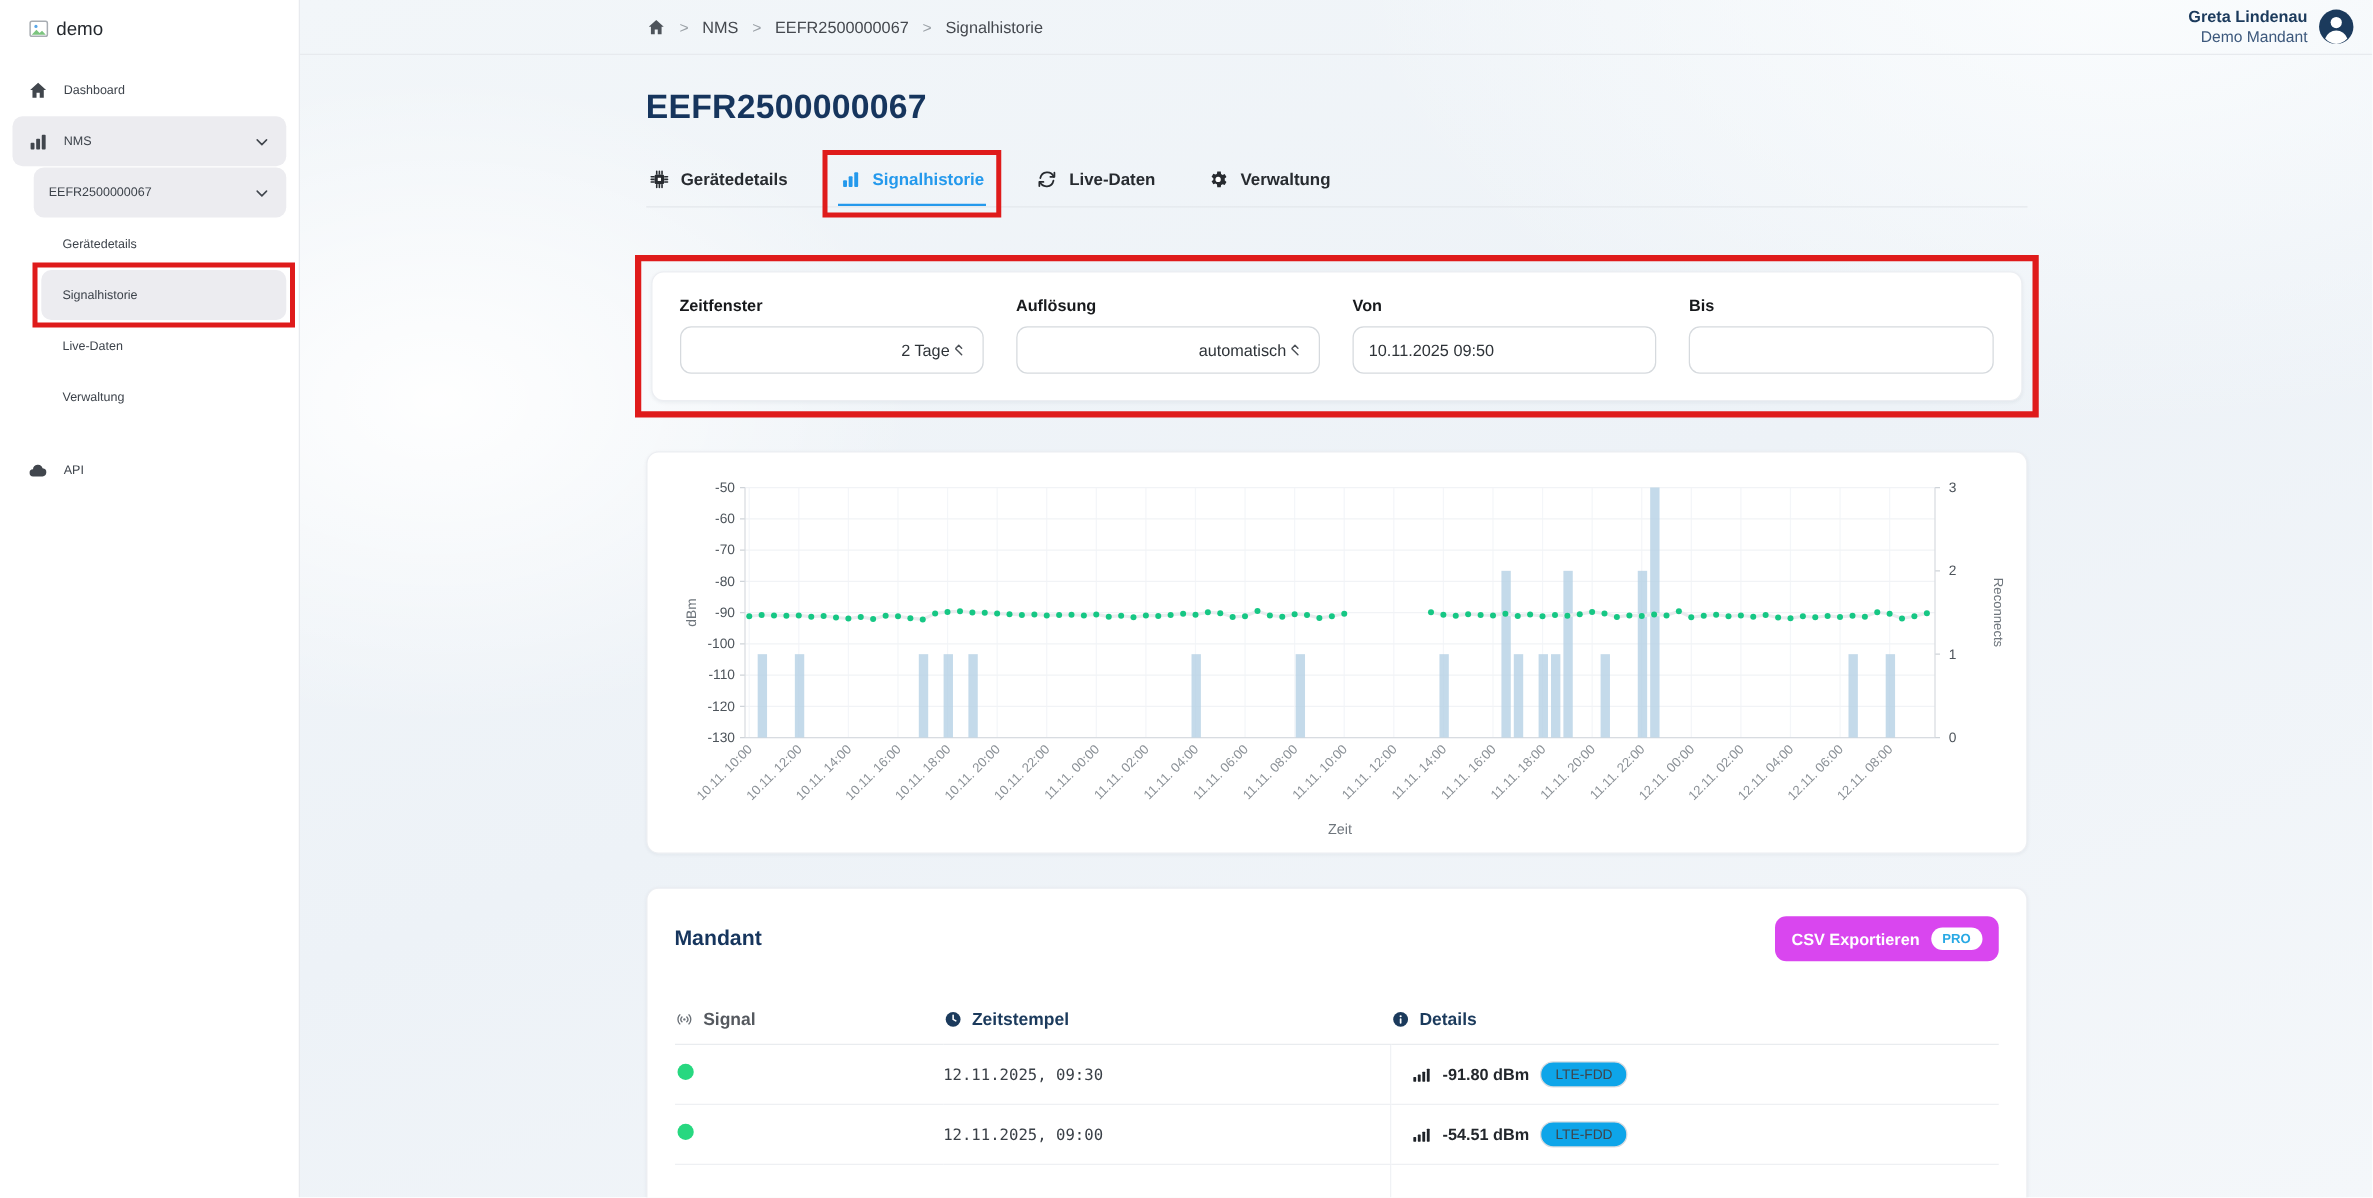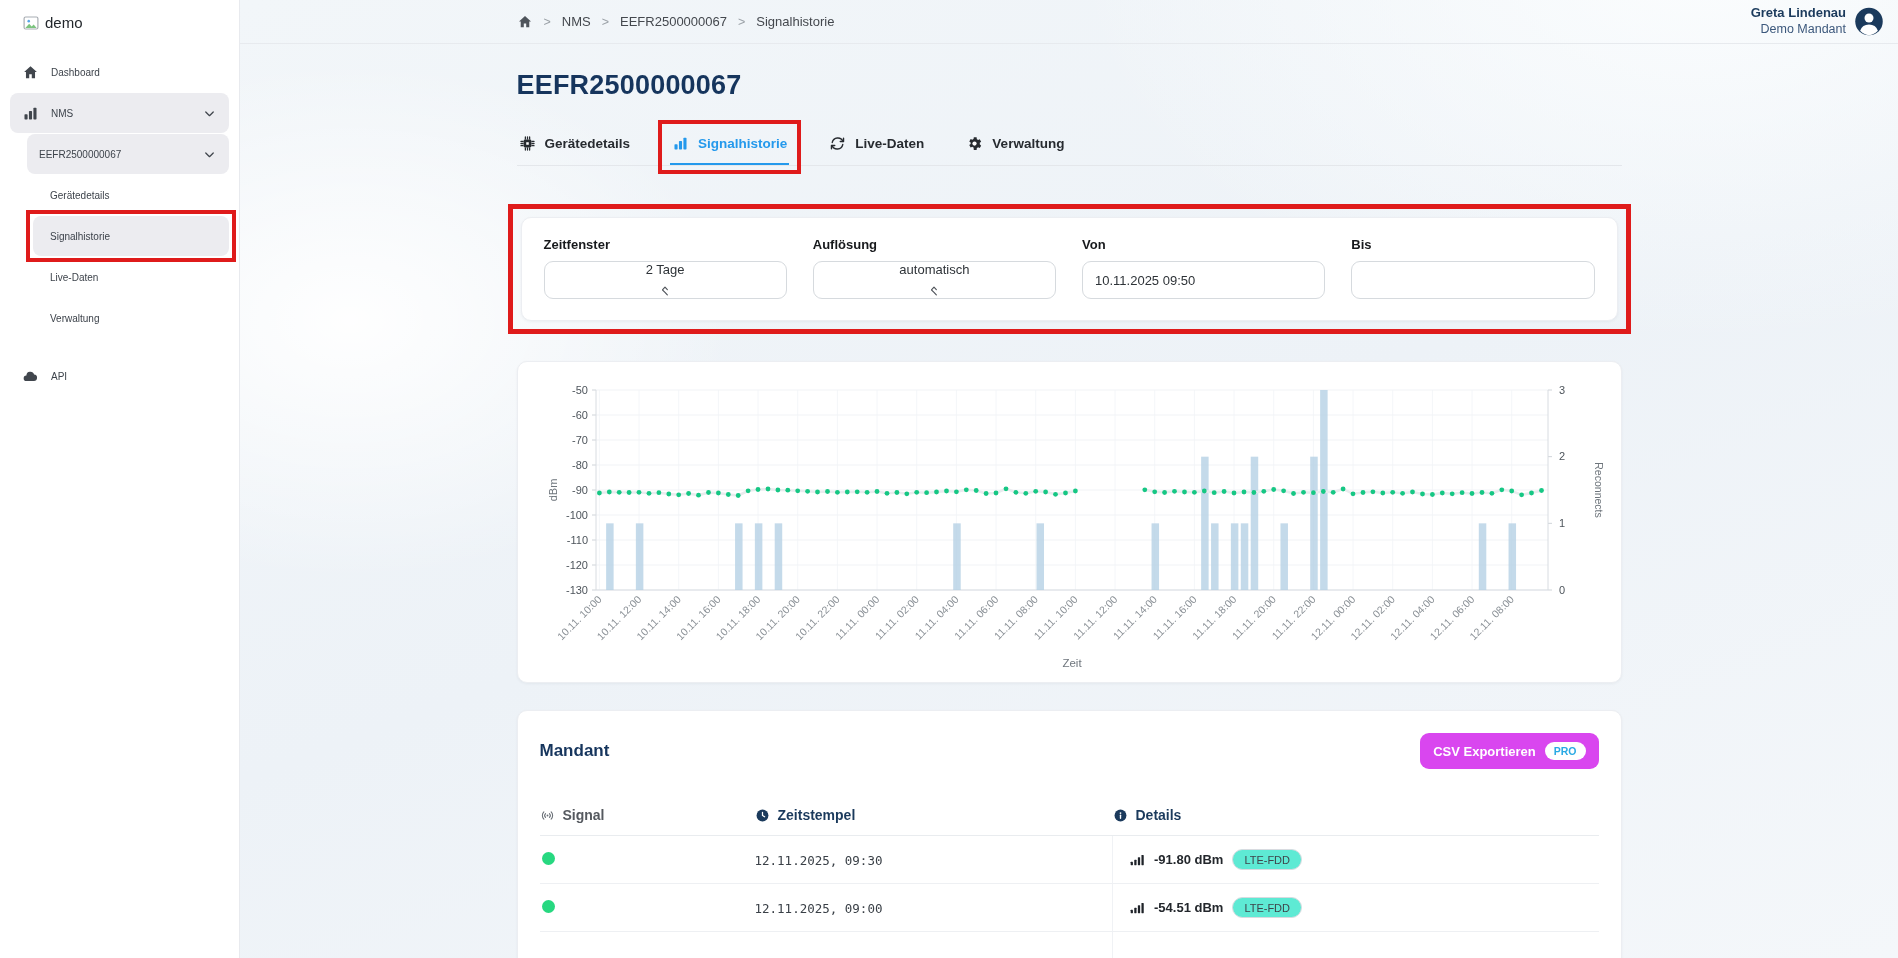--- a/index.html
+++ b/index.html
@@ -1,21 +1,21 @@
 <!DOCTYPE html>
 <html><head>
 <meta charset="utf-8">
 <style>
   * { box-sizing: border-box; margin: 0; padding: 0; }
   html,body { width:1898px; height:958px; overflow:hidden; font-family:"Liberation Sans",sans-serif; }
   .app { display:flex; width:100%; height:100%; }
 
   
   .sidebar { width:240px; min-width:240px; background:#fff; border-right:1px solid #e8eaee; z-index:3; }
-  .logo { display:flex; align-items:flex-start; gap:5px; padding:14px 22px 20px; cursor:pointer; }
+  .logo { display:flex; align-items:center; gap:5px; padding:14px 22px 20px; cursor:pointer; }
   .logo .icon { width:18px; height:18px; }
   .logo-text { font-size:15px; color:#23272c; }
   .nav-item { display:flex; align-items:center; gap:12px; height:40px; border-radius:8px;
               padding:0 12px; margin:0 10px 1px; font-size:10px; color:#3d434b; cursor:pointer; position:relative; }
   .nav-item .icon { width:17px; height:17px; color:#41464d; flex:none; }
   .nav-item.active { background:#ececf0; }
   .nav-item.lvl1 { margin-left:27px; }
   .nav-item.lvl2 { margin-left:33px; padding-left:17px; }
   .nav-item.spaced { margin-top:18px; }
   .chev { margin-left:auto; width:15px !important; height:15px !important; color:#868c93; }
@@ -48,21 +48,21 @@
   .tab.active { color:#2499ec; box-shadow:inset 0 -2px 0 #2499ec; }
   .tab.annotated::after { content:""; position:absolute; inset:-5px -12px -9px; border:4.5px solid #df1b1b; pointer-events:none; }
 
   .card { background:#fff; border:1px solid #eceef2; border-radius:10px; box-shadow:0 1px 3px rgba(20,30,50,.05); }
 
   .annot-wrap { margin:38px -9px 0; border:5px solid #df1b1b; padding:8px; }
   .filter-card { padding:19px 22px 21px; display:grid; grid-template-columns:repeat(4,1fr); gap:26px; }
   .f-label { font-size:13px; font-weight:700; color:#17191c; margin-bottom:9px; }
   .control { height:38px; border:1px solid #d6dade; border-radius:9px; display:flex; align-items:center;
              padding:0 12px; font-size:13px; color:#2e3338; background:#fff; width:100%; }
-  .control.select { justify-content:space-between; cursor:pointer;flex-direction:column; }
+  .control.select { justify-content:flex-end; cursor:pointer; }
   .sel-chev { width:14px; height:14px; color:#4c5157; }
   input.control { font-family:"Liberation Sans",sans-serif; outline:none; }
 
   .chart-card { margin-top:27px; padding:14px 20px 6px; }
   #chart { display:block; margin:0 auto; font-family:"Liberation Sans",sans-serif; }
 
   .reports-card { margin-top:27px; padding:22px 22px 0; }
   .reports-head { display:flex; justify-content:space-between; align-items:center; margin-bottom:30px; }
   .reports-title { font-size:17px; font-weight:800; color:#16355d; }
   .csv-btn { display:flex; align-items:center; gap:9px; background:#d946ef; border:none; border-radius:9px;
@@ -74,21 +74,21 @@
   th .icon { width:15px; height:15px; vertical-align:-3px; margin-right:8px; display:inline-block; }
   th.col-signal { color:#55595f; }
   th.col-signal .icon { color:#6a7077; }
   td { height:48px; border-bottom:1px solid #eef0f3; vertical-align:middle;margin-top:44px; }
   td.c-details { border-left:1px solid #f0f2f5; padding-left:16px; }
   .dot { display:inline-block; width:13px; height:13px; border-radius:50%; background:#27d880; margin-left:2px; }
   .ts { font-family:"DejaVu Sans Mono",monospace; font-size:12.5px; color:#3a4047; }
   .details { display:flex; align-items:center; gap:9px; }
   .bars-ic { width:16px; height:16px; color:#1f2329; }
   .sigval { font-size:13px; font-weight:600; color:#23272c; }
-  .pill { border:1px solid #d8dbe0; border-radius:999px; padding:3.5px 11px; font-size:11px; color:#3f444a; background:#5eead4; }
+  .pill { border:1px solid #d8dbe0; border-radius:999px; padding:3.5px 11px; font-size:11px; color:#3f444a; background:#0ea5e9; }
 
   .icon svg { width:100%; height:100%; fill:currentColor; display:block; }
   .icon svg.stroke { fill:none; stroke:currentColor; stroke-width:2; stroke-linecap:round; stroke-linejoin:round; }
 </style>
 </head>
 <body>
 
 <div class="app">
 
   <aside class="sidebar">

